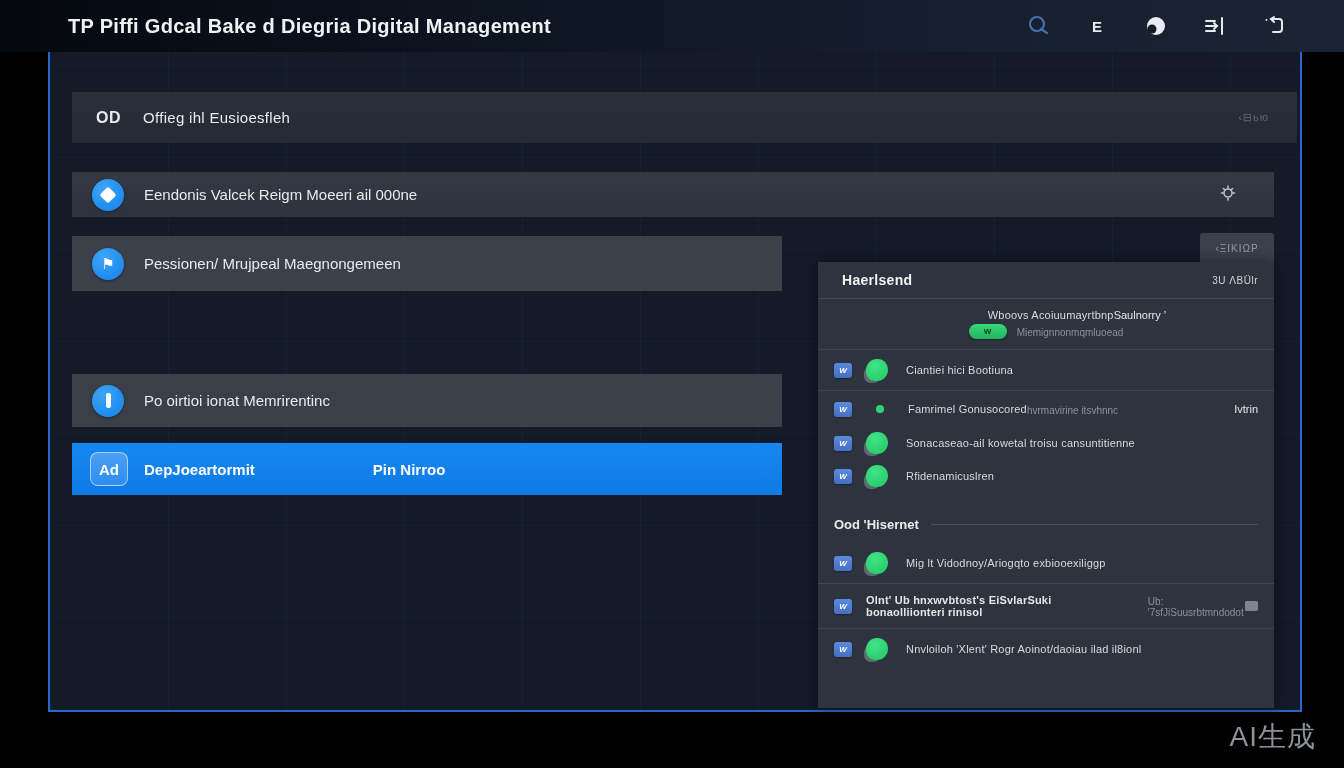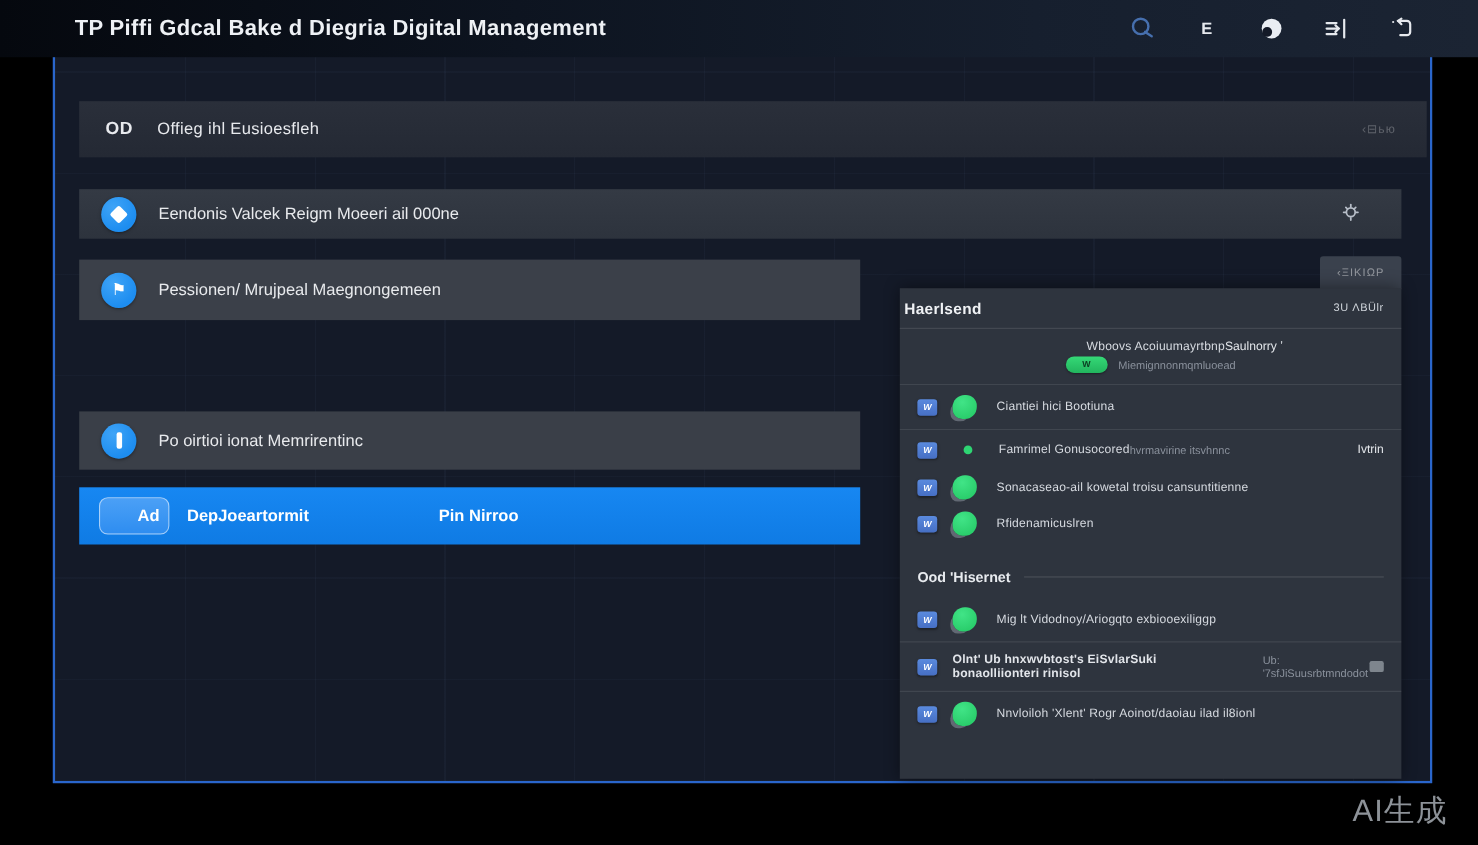--- a/index.html
+++ b/index.html
@@ -41,35 +41,35 @@
           background:linear-gradient(180deg,#1787f2,#0f7be4);}
   .mcircle{width:32px;height:32px;border-radius:50%;background:radial-gradient(circle at 35% 30%,#3fa4f7,#1d8df0 70%);
            margin-left:20px;margin-right:20px;flex:0 0 auto;display:flex;align-items:center;justify-content:center;
            box-shadow:0 1px 3px rgba(0,0,0,.4);}
   .diamond{width:12px;height:12px;background:#fff;transform:rotate(45deg);border-radius:2px;}
   .flagglyph{color:#fff;font-size:15px;line-height:1;}
   .playtri{width:0;height:0;border-left:11px solid #fff;border-top:7px solid transparent;border-bottom:7px solid transparent;margin-left:3px;}
   .ibar{width:5px;height:15px;background:#fff;border-radius:2px;}
   .adbadge{width:36px;height:32px;border-radius:8px;margin-left:18px;margin-right:16px;
            background:linear-gradient(180deg,#4ba0f6,#2e8df0);border:1px solid rgba(255,255,255,.55);
-           display:flex;align-items:center;justify-content:center;color:#fff;font-size:15px;font-weight:bold;padding-left:26px;}
+           display:flex;align-items:center;justify-content:center;color:#fff;font-size:15px;font-weight:bold;}
   .mrow .gear{position:absolute;right:36px;opacity:.85;cursor:pointer;}
   .mrow .chev{position:absolute;right:8px;color:rgba(255,255,255,.25);font-size:16px;}
   .mlabel2{margin-left:40px;}
   .msecondary{margin-left:118px;font-weight:bold;}
 
   
   .ptab{position:absolute;left:1150px;top:184px;width:74px;height:30px;background:#3a414d;
         border-radius:3px 3px 0 0;display:flex;align-items:center;justify-content:center;
         color:rgba(255,255,255,.45);font-size:10px;letter-spacing:1px;cursor:pointer;}
   .panel{position:absolute;left:768px;top:213px;width:456px;height:446px;background:#2e343e;
          box-shadow:0 0 14px rgba(0,0,0,.45);display:flex;flex-direction:column;}
   .panel-head{height:36px;flex:0 0 auto;display:flex;align-items:center;
               border-bottom:1px solid rgba(255,255,255,.1);}
-  .panel-title{margin-left:4px;color:#f0f2f5;font-size:14px;font-weight:bold;letter-spacing:.3px;}
+  .panel-title{margin-left:24px;color:#f0f2f5;font-size:14px;font-weight:bold;letter-spacing:.3px;}
   .panel-right-label{margin-left:auto;margin-right:16px;color:#cfd4da;font-size:10px;letter-spacing:.5px;}
 
   .pi{display:flex;align-items:center;padding:0 16px;flex:0 0 auto;position:relative;}
   .pi-title{color:#d6dae0;font-size:11px;letter-spacing:.2px;}
   .pi-sub{color:#8a919c;font-size:10px;margin-top:2px;}
   .pi-right{margin-left:auto;color:#e4e7eb;font-size:11px;}
   .divider{border-bottom:1px solid rgba(255,255,255,.09);}
 
   .pi-first{height:50px;flex-direction:column;align-items:center;justify-content:center;}
   .pi-first .l1{display:flex;align-items:center;padding-left:62px;}

